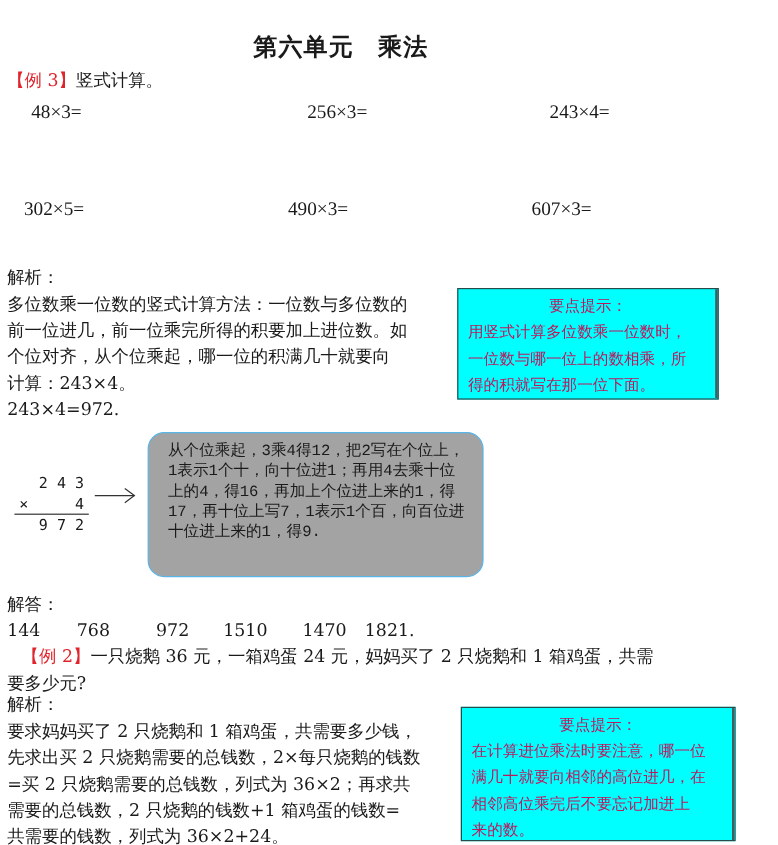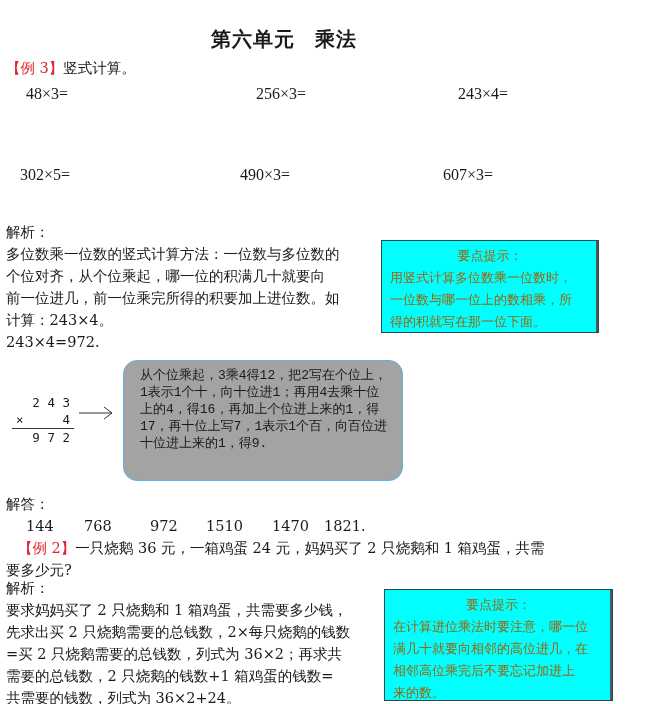--- a/index.html
+++ b/index.html
@@ -17,21 +17,21 @@
   .title .gap { display: inline-block; width: 20px; }
   .red { color: #e0242c; }
   .line { font-size: 14.5px; line-height: 22px; }
   .prob { font-family: "Liberation Serif", "DejaVu Serif", serif; font-size: 16px; }
   .para {
     left: 6px; font-size: 14.5px; line-height: 22px; white-space: normal;
   }
   .tipbox {
     background: #00ffff; border: 1px solid #2b4b4b;
     box-shadow: -2px 0 0 #4a5a5a inset;
-    font-size: 13px; line-height: 22px; color: #a16207;
+    font-size: 13px; line-height: 22px; color: #be185d;
     padding: 4px 8px; box-sizing: border-box; white-space: normal;
   }
   .tipbox .tiphead { text-align: center; }
   .roundbox {
     border: 1.5px solid #5ab4e6; border-radius: 14px; background: #a3a3a3;
     font-size: 13px; line-height: 17px; padding: 6px 6px 6px 16px;
     box-sizing: border-box; white-space: normal;
     font-family: Liberation Mono, monospace;
   }
   .vert {
@@ -54,22 +54,22 @@
 <div class="abs prob" style="left:26px; top:85px;">48×3=</div>
 <div class="abs prob" style="left:256px; top:85px;">256×3=</div>
 <div class="abs prob" style="left:458px; top:85px;">243×4=</div>
 <div class="abs prob" style="left:20px; top:166px;">302×5=</div>
 <div class="abs prob" style="left:240px; top:166px;">490×3=</div>
 <div class="abs prob" style="left:443px; top:166px;">607×3=</div>
 
 <div class="abs para" style="top:221px; width:380px;">
   <div>解析：</div>
   <div>多位数乘一位数的竖式计算方法：一位数与多位数的</div>
+  <div>前一位进几，前一位乘完所得的积要加上进位数。如</div>
   <div>个位对齐，从个位乘起，哪一位的积满几十就要向</div>
-  <div>前一位进几，前一位乘完所得的积要加上进位数。如</div>
   <div>计算：243×4。</div>
   <div>243×4=972.</div>
 </div>
 
 <div class="abs tipbox" style="left:381px; top:240px; width:218px; height:93px;">
   <div class="tiphead">要点提示：</div>
   <div>用竖式计算多位数乘一位数时，</div>
   <div>一位数与哪一位上的数相乘，所</div>
   <div>得的积就写在那一位下面。</div>
 </div>
@@ -91,21 +91,21 @@
 <div class="abs roundbox" style="left:123px; top:360px; width:280px; height:121px;">
   <div>从个位乘起，3乘4得12，把2写在个位上，</div>
   <div>1表示1个十，向十位进1；再用4去乘十位</div>
   <div>上的4，得16，再加上个位进上来的1，得</div>
   <div>17，再十位上写7，1表示1个百，向百位进</div>
   <div>十位进上来的1，得9.</div>
 </div>
 
 <div class="abs line" style="left:6px; top:493px;">解答：</div>
 <div class="abs line answers" style="left:6px; top:515px;">
-  <span style="width:58px;margin-left:20px;">144</span><span style="width:66px;">768</span><span style="width:56px;">972</span><span style="width:66px;">1510</span><span style="width:52px;">1470</span><span>1821.</span>
+  <span style="width:58px;">144</span><span style="width:66px;">768</span><span style="width:56px;">972</span><span style="width:66px;">1510</span><span style="width:52px;">1470</span><span>1821.</span>
 </div>
 
 <div class="abs line" style="left:6px; top:537px;margin-left:12px;">
   <span class="red">【例 2】</span><span>一只烧鹅 36 元，一箱鸡蛋 24 元，妈妈买了 2 只烧鹅和 1 箱鸡蛋，共需</span>
 </div>
 <div class="abs line" style="left:6px; top:559px;">要多少元?</div>
 
 <div class="abs para" style="top:577px; width:385px;">
   <div>解析：</div>
   <div>要求妈妈买了 2 只烧鹅和 1 箱鸡蛋，共需要多少钱，</div>

